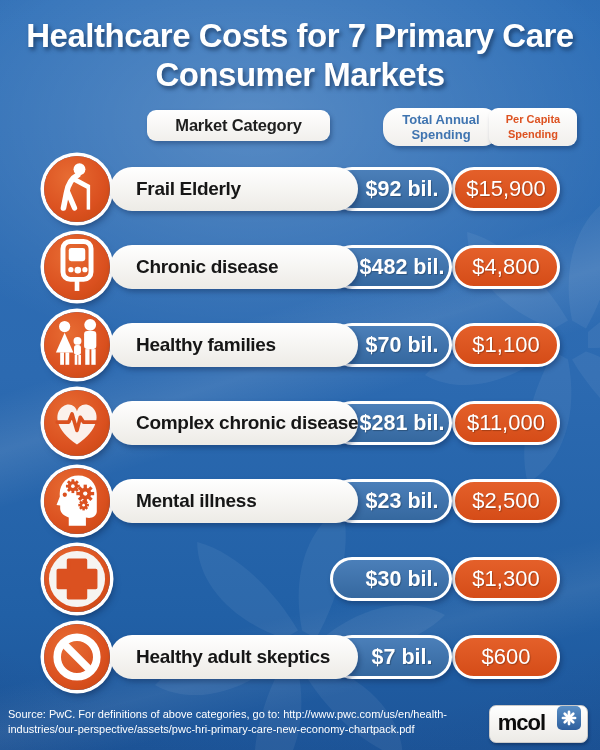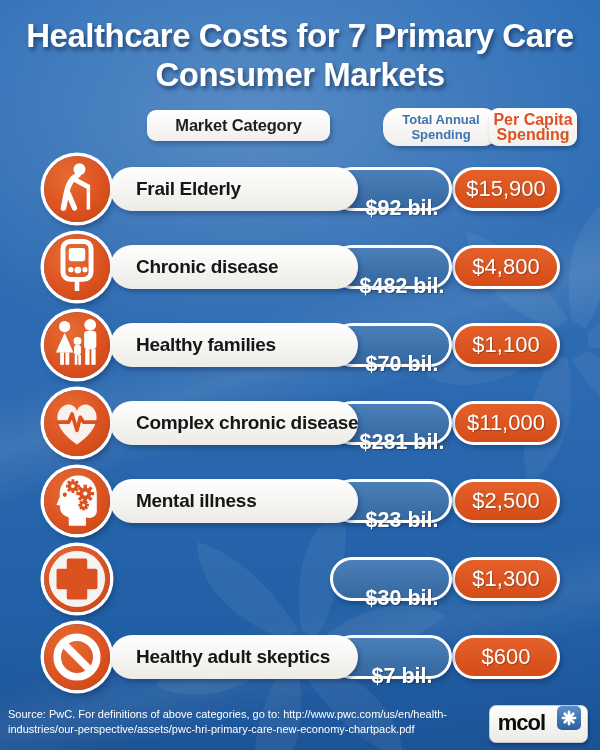--- a/index.html
+++ b/index.html
@@ -23,41 +23,41 @@
   
   .title{position:absolute;left:0;top:16px;width:600px;text-align:center;color:#fff;
     font-weight:bold;font-size:33px;line-height:39px;letter-spacing:-.5px;
     text-shadow:2px 3px 4px rgba(8,25,55,.55);}
 
   
   .hd{position:absolute;border-radius:9px;text-align:center;font-weight:bold;
     background:linear-gradient(#ffffff,#f1efec);box-shadow:2px 3px 4px rgba(12,38,80,.35);margin-left:32px;}
   #hd-mc{left:115px;top:110px;width:183px;height:31px;line-height:31px;font-size:16.5px;color:#1e1e1e;letter-spacing:-.2px;}
   #hd-ta{left:351px;top:108px;width:116px;height:38px;font-size:13px;color:#3f74b0;line-height:15px;padding-top:4px;box-sizing:border-box;border-radius:16px;}
-  #hd-pc{left:457px;top:108px;width:88px;height:38px;font-size:16px;color:#dd5221;line-height:15px;padding-top:4px;box-sizing:border-box;}
+  #hd-pc{left:457px;top:108px;width:88px;height:38px;font-size:11px;color:#dd5221;line-height:15px;padding-top:4px;box-sizing:border-box;}
 
   
   .rows{position:absolute;left:0;top:150px;width:600px;}
   .row{position:relative;width:600px;height:78px;}
   .circle{position:absolute;left:44px;top:6px;width:66px;height:66px;border-radius:50%;
     background:radial-gradient(circle at 38% 32%, #e76c33, #db5120 58%, #c4450f 100%);
     box-shadow:0 0 0 3.5px #fff, 3px 5px 7px rgba(8,28,66,.5);}
   .circle svg{display:block;width:66px;height:66px;}
   .cap{position:absolute;top:17px;height:44px;border:3px solid #fff;border-radius:22px;
     box-sizing:border-box;box-shadow:2px 3px 5px rgba(12,38,80,.38);}
   .cap-orange{left:452px;width:108px;background:linear-gradient(#e4602a,#d54c18);
     display:flex;align-items:center;justify-content:center;z-index:1;}
   .cap-blue{left:330px;width:122px;background:linear-gradient(#4b7fb9,#35689f);z-index:2;}
   .pill-white{position:absolute;left:110px;top:17px;width:248px;height:44px;border-radius:22px;
     background:linear-gradient(#ffffff,#edebe6);box-shadow:2px 3px 5px rgba(12,38,80,.38);
     display:flex;align-items:center;padding-left:26px;box-sizing:border-box;z-index:3;}
   .cat{font-size:19px;font-weight:bold;color:#161616;letter-spacing:-.3px;white-space:nowrap;}
   .blue-val{position:absolute;left:352px;top:17px;width:100px;height:44px;line-height:44px;
     text-align:center;z-index:4;font-size:21.5px;font-weight:bold;color:#fff;white-space:nowrap;
-    text-shadow:1px 1px 1px rgba(0,0,0,.25);margin-top:19px;}
+    text-shadow:1px 1px 1px rgba(0,0,0,.25);}
   .orange-val{font-size:22px;font-weight:normal;color:#fff;white-space:nowrap;
     text-shadow:1px 1px 1px rgba(0,0,0,.25);}
 
   
   .source{position:absolute;left:8px;top:707px;color:#fff;font-size:11px;font-weight:normal;
     line-height:14.5px;z-index:2;}
   .source div{white-space:nowrap;}
   .mcol{position:absolute;right:12px;top:705px;height:36px;background:linear-gradient(#ffffff,#eceae6);
     border:1px solid #c9c9c9;border-radius:7px;display:flex;align-items:flex-start;gap:12px;
     padding:0 6px 0 8px;box-shadow:1px 2px 3px rgba(8,28,66,.45);z-index:2;}

